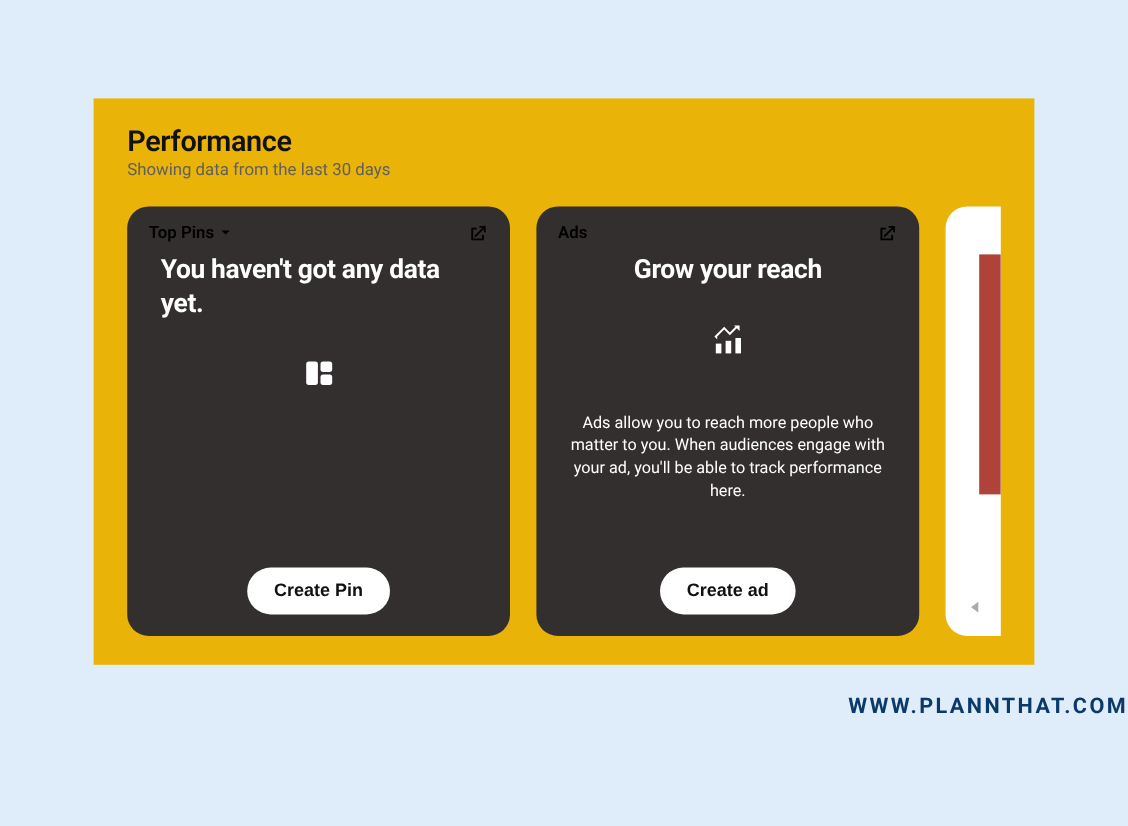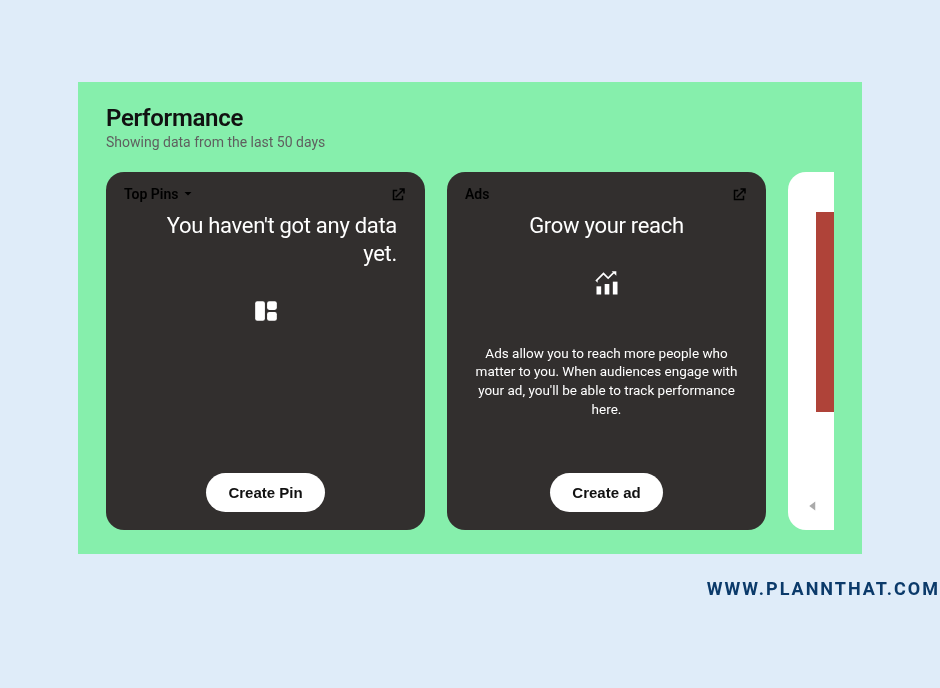--- a/index.html
+++ b/index.html
@@ -14,21 +14,21 @@
       height: 688px;
       overflow: hidden;
       position: relative;
     }
     .screenshot-frame {
       position: absolute;
       top: 82px;
       left: 78px;
       width: 784px;
       height: 472px;
-      background: #86efac;
+      background: #eab308;
       overflow: hidden;
     }
     .header {
       padding: 22px 28px 10px 28px;
     }
     .page-title {
       font-size: 24px;
       font-weight: 600;
       color: #111;
       letter-spacing: -0.3px;
@@ -74,22 +74,22 @@
       display: inline-block;
     }
     .chevron-down svg {
       display: block;
     }
     .external-icon svg {
       display: block;
     }
     .card-title {
       font-size: 22px;
-      font-weight: 400;
-      text-align: right;
+      font-weight: 700;
+      text-align: left;
       letter-spacing: -0.3px;
       line-height: 1.25;
       margin-top: 4px;
       padding: 0 10px;
     }
     .card-icon {
       margin-top: 26px;
       height: 36px;
       display: flex;
       align-items: center;
@@ -165,21 +165,21 @@
       color: #0b3a6a;
       font-weight: 700;
     }
   </style>
 </head>
 <body>
 
 <div class="screenshot-frame">
   <div class="header">
     <div class="page-title">Performance</div>
-    <div class="page-subtitle">Showing data from the last 50 days</div>
+    <div class="page-subtitle">Showing data from the last 30 days</div>
   </div>
 
   <div class="cards-row">
 
     <div class="card">
       <div class="card-header">
         <div class="card-label">
           <span>Top Pins</span>
           <span class="chevron-down">
             <svg width="12" height="12" viewBox="0 0 24 24" fill="#000">

